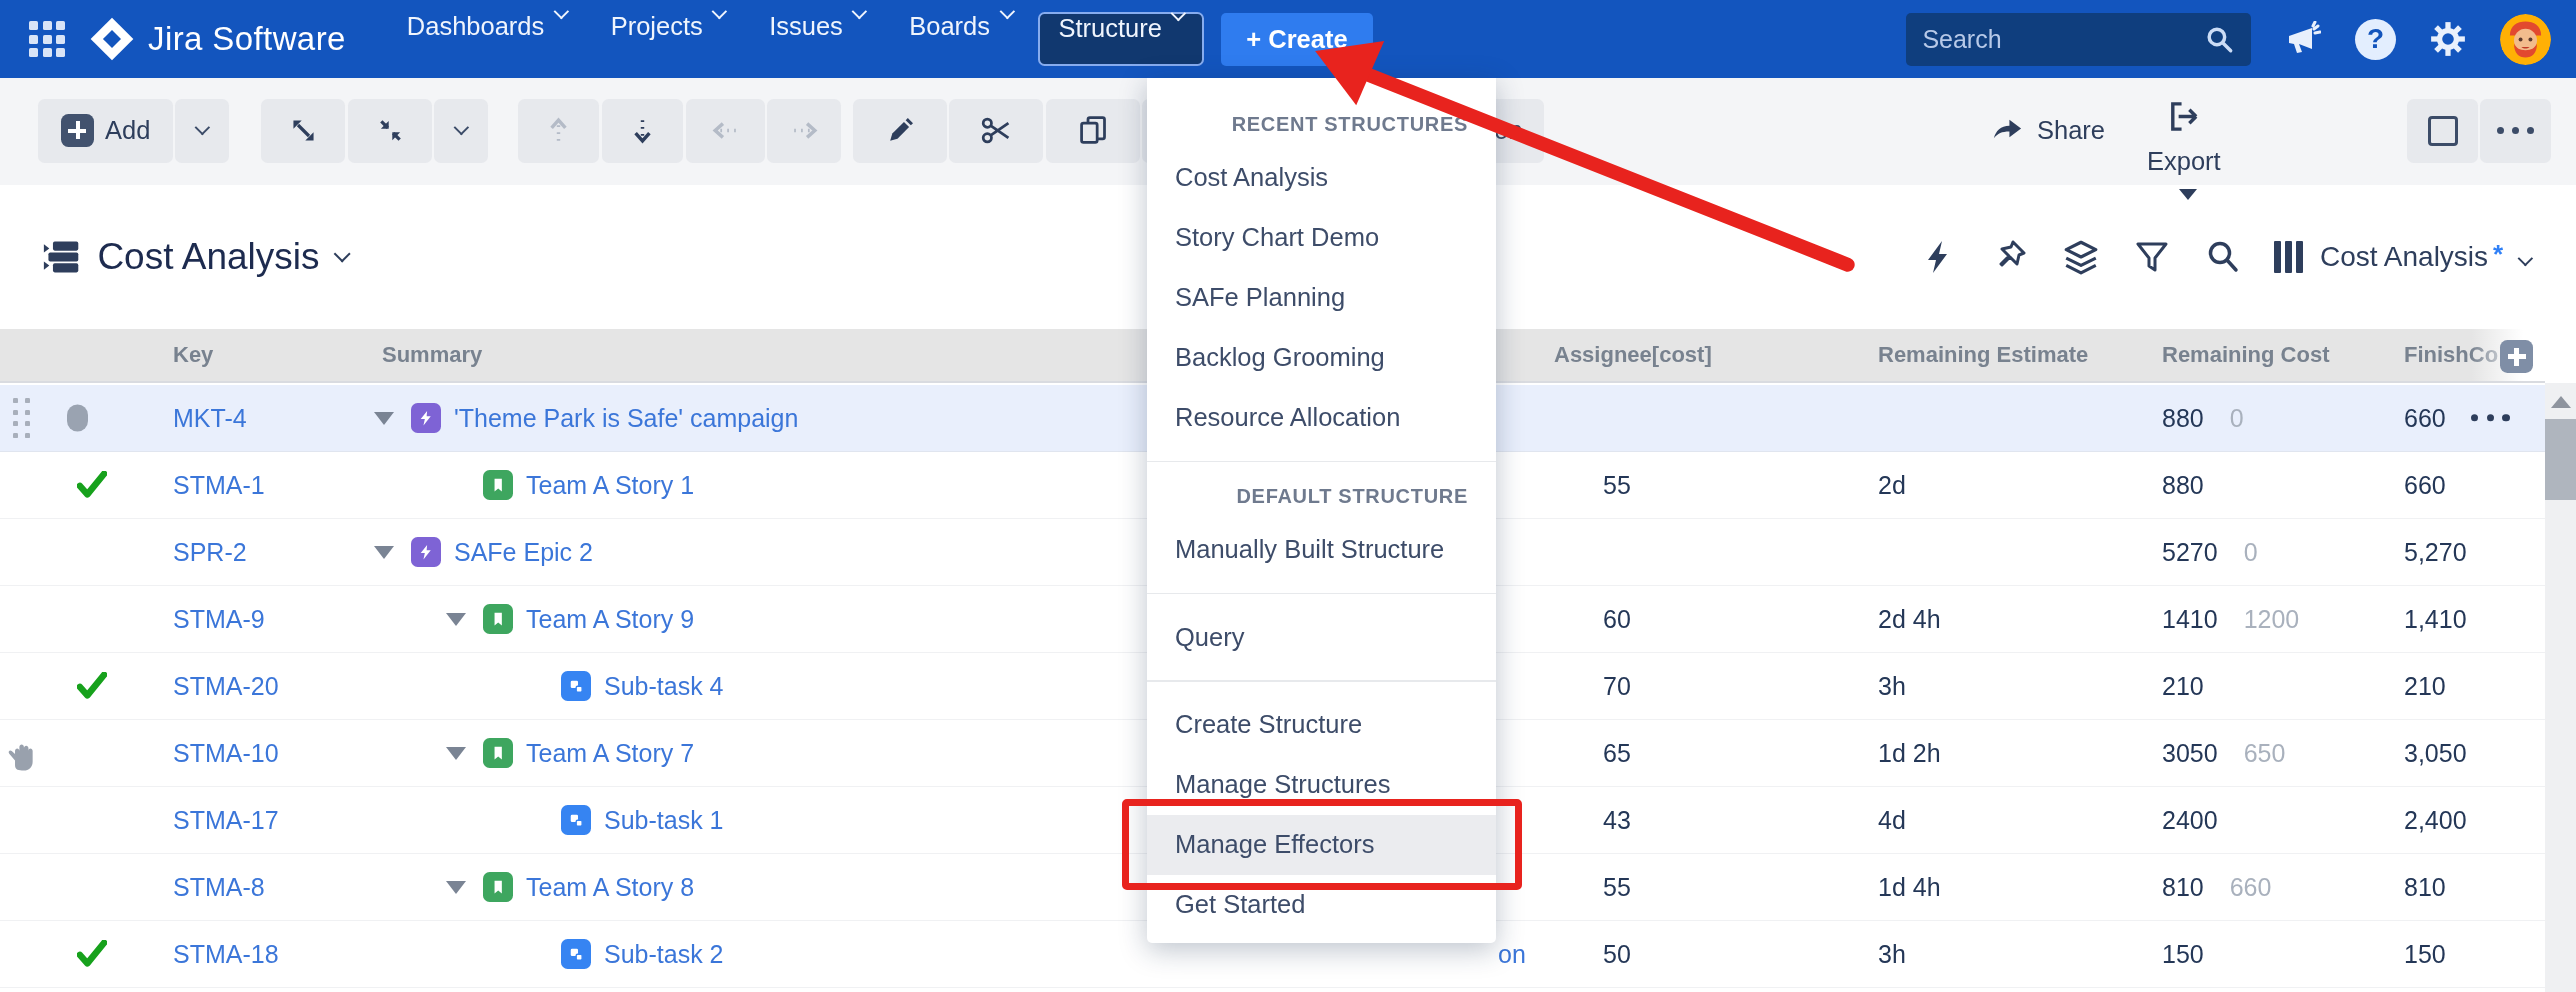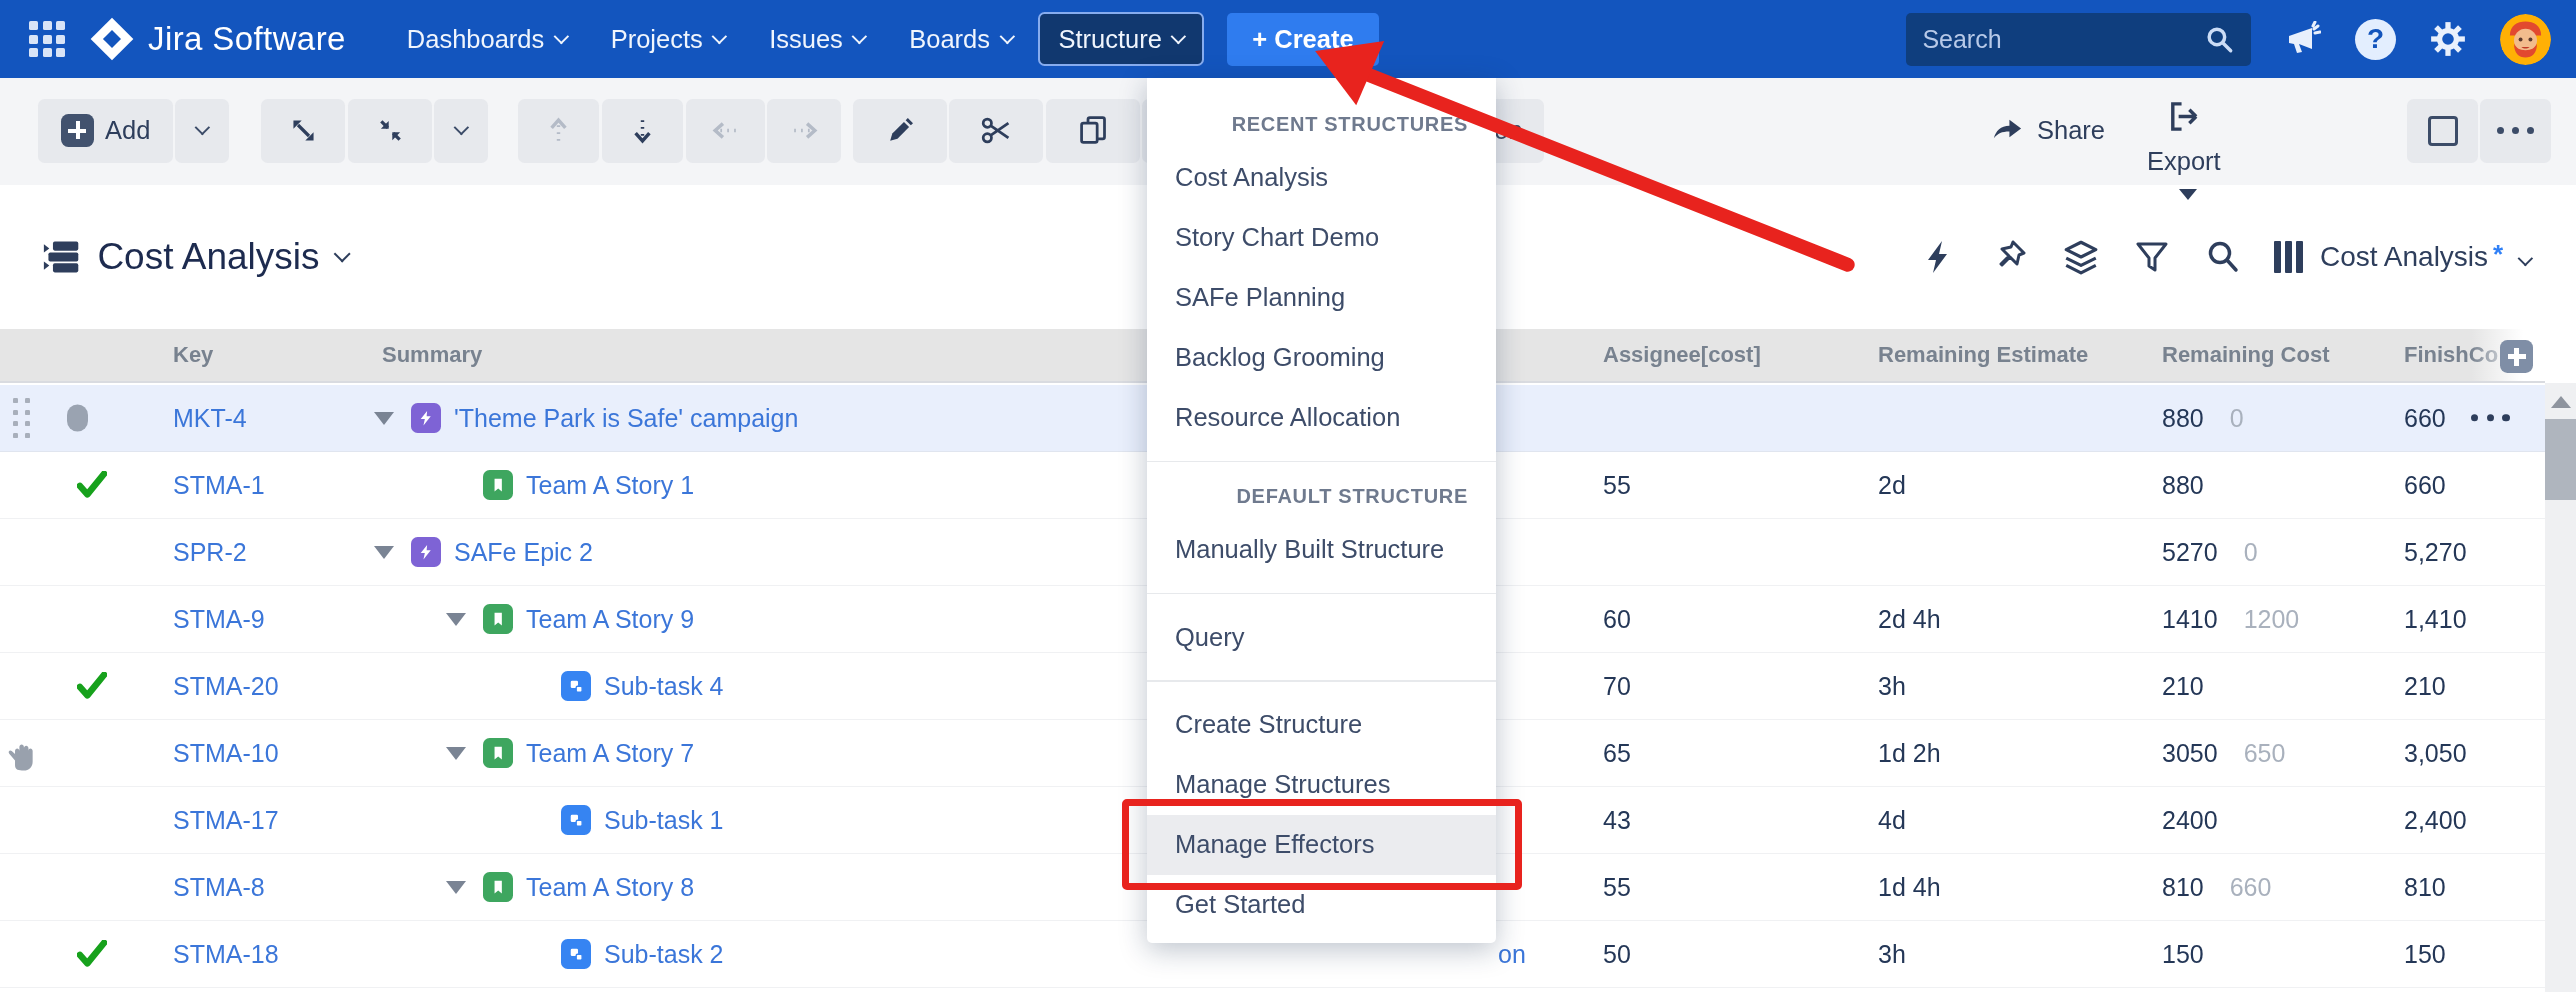--- a/index.html
+++ b/index.html
@@ -9,26 +9,26 @@
     font-family:"Liberation Sans", sans-serif; background:#fff;
   }
   
   .navbar { position:absolute; left:0; top:0; width:100%; height:78px; background:#1355BE;
     display:flex; align-items:center; padding:0 25px; color:#fff; z-index:10; }
   .appswitch { width:44px; height:44px; display:grid; grid-template-columns:repeat(3,9px);
     grid-template-rows:repeat(3,9px); gap:4.1px; align-content:center; justify-content:center; margin-right:20px; }
   .appswitch span { background:#D9E4F7; border-radius:1.6px; }
   .logo { display:flex; align-items:center; gap:13px; margin-right:43px; }
   .logo-text { font-size:33px; font-weight:500; letter-spacing:0.4px; color:#fff; white-space:nowrap; }
-  .nav-item { display:flex; align-items:center; gap:11.5px; font-size:25.5px; color:#F0F5FD;
+  .nav-item { display:flex; align-items:flex-start; gap:11.5px; font-size:25.5px; color:#F0F5FD;
     padding:0 18px; height:54px; border-radius:6.6px; white-space:nowrap; }
   .nav-item.structure { background:#11386F; border:2.5px solid #87ACEE; }
   .chev { width:10.7px; height:10.7px; border-right:2.9px solid currentColor; border-bottom:2.9px solid currentColor;
     transform:rotate(45deg); margin-top:-5.8px; flex:none; }
-  .create-btn { margin-left:15px; background:#2F7CEF; color:#fff; font-size:25.5px; font-weight:700;
+  .create-btn { margin-left:9px; background:#2F7CEF; color:#fff; font-size:25.5px; font-weight:700;
     height:53px; padding:0 25px; border-radius:5px; display:flex; align-items:center; white-space:nowrap; }
   .nav-right { margin-left:auto; display:flex; align-items:center; gap:30px;padding-left:28px; }
   .search-box { width:345px; height:53px; background:#0F3E7E; border-radius:5px;
     display:flex; align-items:center; padding:0 16.4px; gap:10px; }
   .search-box input { flex:1; min-width:0; background:transparent; border:0; outline:none;
     color:#D6E2F7; font-size:25px; font-family:inherit; }
   .search-box input::placeholder { color:#B7C9E8; }
   .nav-icon { width:44px; height:44px; display:flex; align-items:center; justify-content:center; }
   .help-circle { width:41px; height:41px; border-radius:50%; background:#E3EEFE; color:#1254BC;
     font-size:28px; font-weight:700; display:flex; align-items:center; justify-content:center; }
@@ -386,21 +386,21 @@
     <div class="view-sel" style="left:2320px;">
       <span class="vname">Cost Analysis</span>
       <span class="star">*</span>
       <span class="chev"></span>
     </div>
   </div>
 
   <div class="thead">
     <span class="th" style="left:173px;">Key</span>
     <span class="th" style="left:382px;">Summary</span>
-    <span class="th" style="left:1603px;">Assignee[cost]</span>
+    <span class="th" style="left:1554px;">Assignee[cost]</span>
     <span class="th" style="left:1878px;">Remaining Estimate</span>
     <span class="th" style="left:2162px;">Remaining Cost</span>
     <span class="th" style="left:2404px;">FinishCo</span>
     <span class="th-fade"></span>
   </div>
   <div class="addcol"></div>
 
   <div class="rows">
 
     <div class="row selected">

